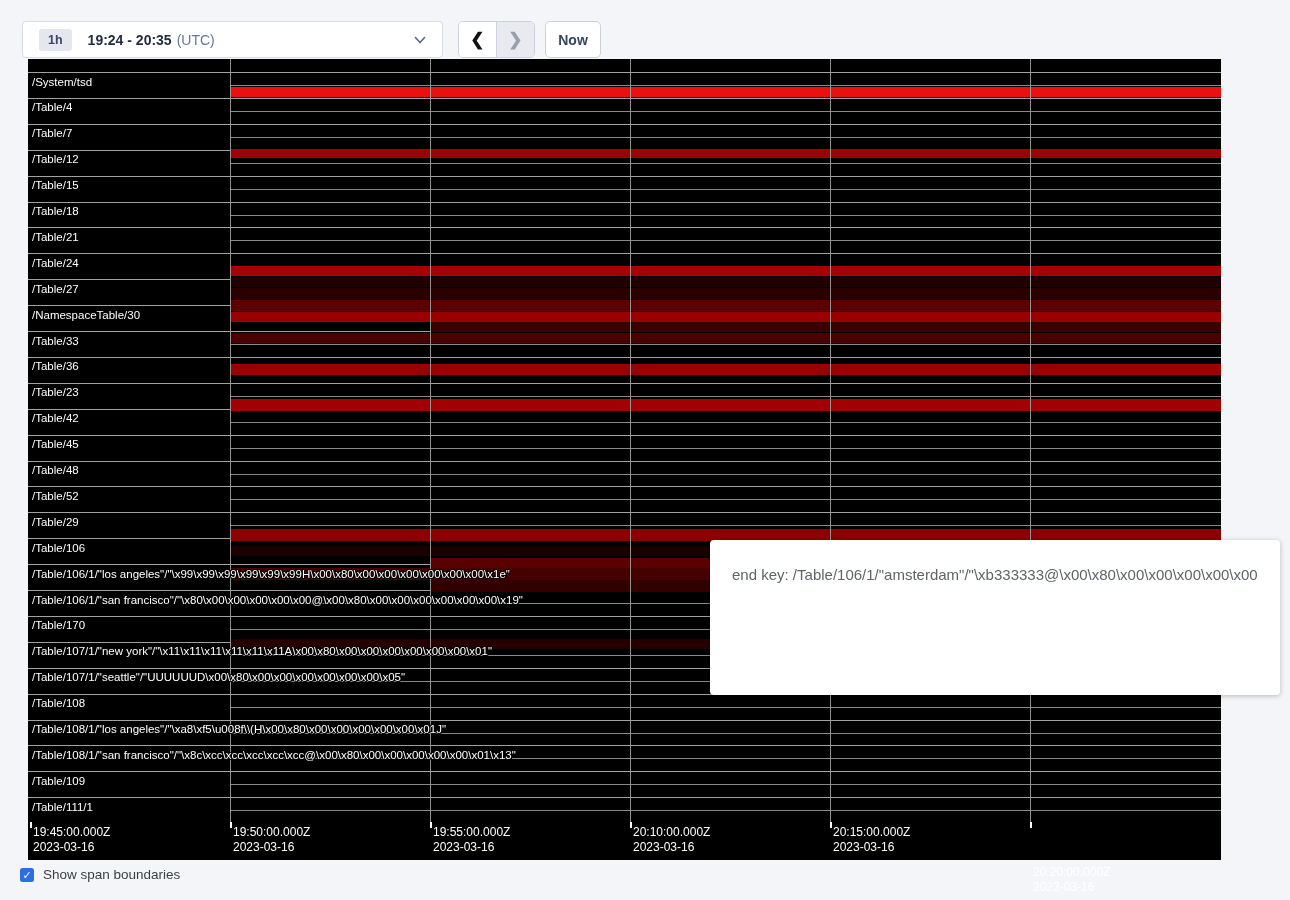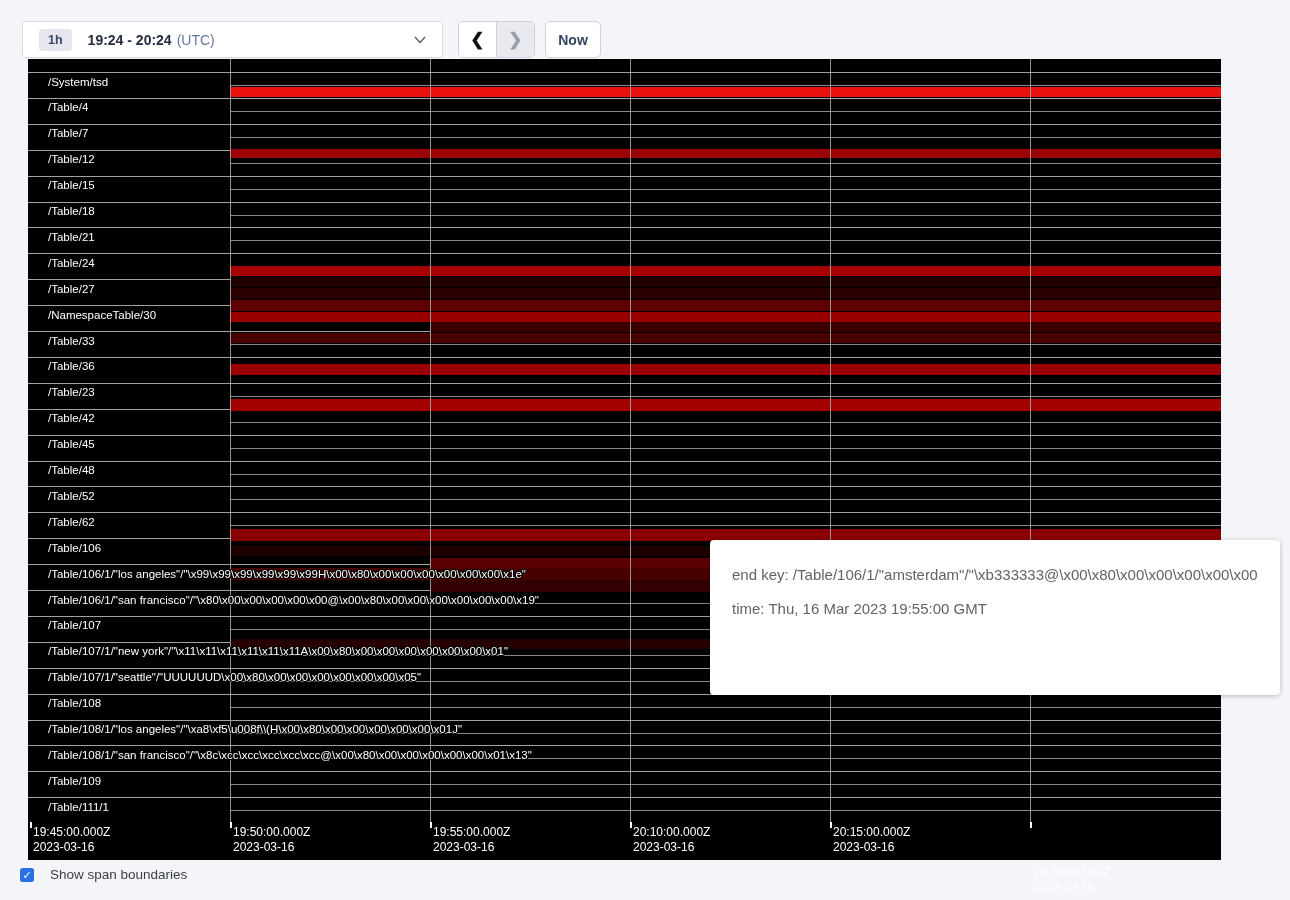--- a/index.html
+++ b/index.html
@@ -22,42 +22,42 @@
   #now-btn { position:absolute; left:545px; top:21px; width:56px; height:37px; background:#fff; border:1px solid #cdd1de;
     border-radius:5px; color:#334660; font-size:14px; font-weight:bold; display:flex; align-items:center; justify-content:center; cursor:pointer; }
 
   
   #chart { position:absolute; left:28px; top:59px; width:1193px; height:801px; background:#000; }
   .hline { position:absolute; height:1px; background:rgba(190,190,190,0.85); left:0; width:1193px; }
   .hline.mid { left:202px; width:991px; background:rgba(170,170,170,0.8); }
   .band { position:absolute; }
   .vgrid { position:absolute; top:0; width:1px; height:763px; background:rgba(160,160,160,0.9); }
   .row-label { position:absolute; left:4px; color:#fff; font-size:11.5px; white-space:nowrap; z-index:5;
-    text-shadow:1px 0 0 #000,-1px 0 0 #000,0 1px 0 #000,0 -1px 0 #000,1px 1px 0 #000,-1px -1px 0 #000;margin-left:16px; }
+    text-shadow:1px 0 0 #000,-1px 0 0 #000,0 1px 0 #000,0 -1px 0 #000,1px 1px 0 #000,-1px -1px 0 #000; }
   .axis-tick { position:absolute; top:763px; width:2px; height:6px; background:#fff; }
   .axis-label { position:absolute; top:766px; color:#fff; font-size:12px; line-height:14.5px; white-space:nowrap; }
 
   
   #tooltip { position:absolute; left:710px; top:540px; width:570px; height:155px; background:#fff; border-radius:4px;
     box-shadow:0 1px 5px rgba(0,0,0,0.25); z-index:20; padding:13px 22px; color:#606468; font-size:15px; }
   #tooltip div { margin-top:9px; line-height:25px; white-space:nowrap; overflow:hidden; }
 
   
   #footer { position:absolute; left:20px; top:867px; display:flex; align-items:center; }
   #span-checkbox { width:14px; height:14px; background:#2b6fe4; border-radius:2.5px; color:#fff; font-size:11px;
     line-height:14px; text-align:center; cursor:pointer; }
-  #footer-label { margin-left:16px; color:#3c4043; font-size:13.5px; }
+  #footer-label { margin-left:9px; color:#3c4043; font-size:13.5px; }
 </style>
 </head>
 <body>
 
 <div id="toolbar">
   <div id="time-selector">
     <span id="time-badge">1h</span>
-    <span id="time-range">19:24 - 20:24</span>
+    <span id="time-range">19:24 - 20:35</span>
     <span id="time-zone">(UTC)</span>
     <svg id="sel-caret" viewBox="0 0 12 8">
       <polyline points="1,1 6,6.5 11,1" fill="none" stroke="#5f6b7a" stroke-width="1.6"></polyline>
     </svg>
   </div>
   <div class="btn-group">
     <div id="prev-btn" class="nav-btn">
       <span>❮</span>
     </div>
     <div id="next-btn" class="nav-btn">
@@ -114,33 +114,33 @@
     <div class="hline mid" style="top: 388.6px;"></div>
     <div class="row-label" style="top: 379.1px;">/Table/45</div>
     <div class="hline" style="top: 401.5px;"></div>
     <div class="hline mid" style="top: 414.5px;"></div>
     <div class="row-label" style="top: 405px;">/Table/48</div>
     <div class="hline" style="top: 427.4px;"></div>
     <div class="hline mid" style="top: 440.4px;"></div>
     <div class="row-label" style="top: 430.9px;">/Table/52</div>
     <div class="hline" style="top: 453.3px;"></div>
     <div class="hline mid" style="top: 466.3px;"></div>
-    <div class="row-label" style="top: 456.8px;">/Table/62</div>
+    <div class="row-label" style="top: 456.8px;">/Table/29</div>
     <div class="hline" style="top: 479.2px;"></div>
     <div class="hline mid" style="top: 492.2px;"></div>
     <div class="row-label" style="top: 482.7px;">/Table/106</div>
     <div class="hline" style="top: 505.1px;"></div>
     <div class="hline mid" style="top: 518.1px;"></div>
     <div class="row-label" style="top: 508.6px;">/Table/106/1/"los angeles"/"\x99\x99\x99\x99\x99\x99H\x00\x80\x00\x00\x00\x00\x00\x00\x1e"</div>
     <div class="hline" style="top: 531px;"></div>
     <div class="hline mid" style="top: 544px;"></div>
     <div class="row-label" style="top: 534.5px;">/Table/106/1/"san francisco"/"\x80\x00\x00\x00\x00\x00@\x00\x80\x00\x00\x00\x00\x00\x00\x19"</div>
     <div class="hline" style="top: 556.9px;"></div>
     <div class="hline mid" style="top: 569.9px;"></div>
-    <div class="row-label" style="top: 560.4px;">/Table/107</div>
+    <div class="row-label" style="top: 560.4px;">/Table/170</div>
     <div class="hline" style="top: 582.8px;"></div>
     <div class="hline mid" style="top: 595.8px;"></div>
     <div class="row-label" style="top: 586.3px;">/Table/107/1/"new york"/"\x11\x11\x11\x11\x11\x11A\x00\x80\x00\x00\x00\x00\x00\x00\x01"</div>
     <div class="hline" style="top: 608.7px;"></div>
     <div class="hline mid" style="top: 621.7px;"></div>
     <div class="row-label" style="top: 612.2px;">/Table/107/1/"seattle"/"UUUUUUD\x00\x80\x00\x00\x00\x00\x00\x00\x05"</div>
     <div class="hline" style="top: 634.6px;"></div>
     <div class="hline mid" style="top: 647.6px;"></div>
     <div class="row-label" style="top: 638.1px;">/Table/108</div>
     <div class="hline" style="top: 660.5px;"></div>
@@ -204,19 +204,18 @@
     <div class="vgrid" style="left: 1002px; z-index: 3;"></div>
     <div class="axis-tick" style="left: 1002px;"></div>
     <div class="axis-label" style="left: 1005px; margin-top: 40px;">
       <div>20:20:00.000Z</div>
       <div>2023-03-16</div>
     </div>
   </div>
 
 <div id="tooltip">
   <div>end key: /Table/106/1/"amsterdam"/"\xb333333@\x00\x80\x00\x00\x00\x00\x00\x00#"</div>
-  <div>time: Thu, 16 Mar 2023 19:55:00 GMT</div>
 </div>
 
 <div id="footer">
   <div id="span-checkbox">✓</div>
   <span id="footer-label">Show span boundaries</span>
 </div>
 
 </body></html>

